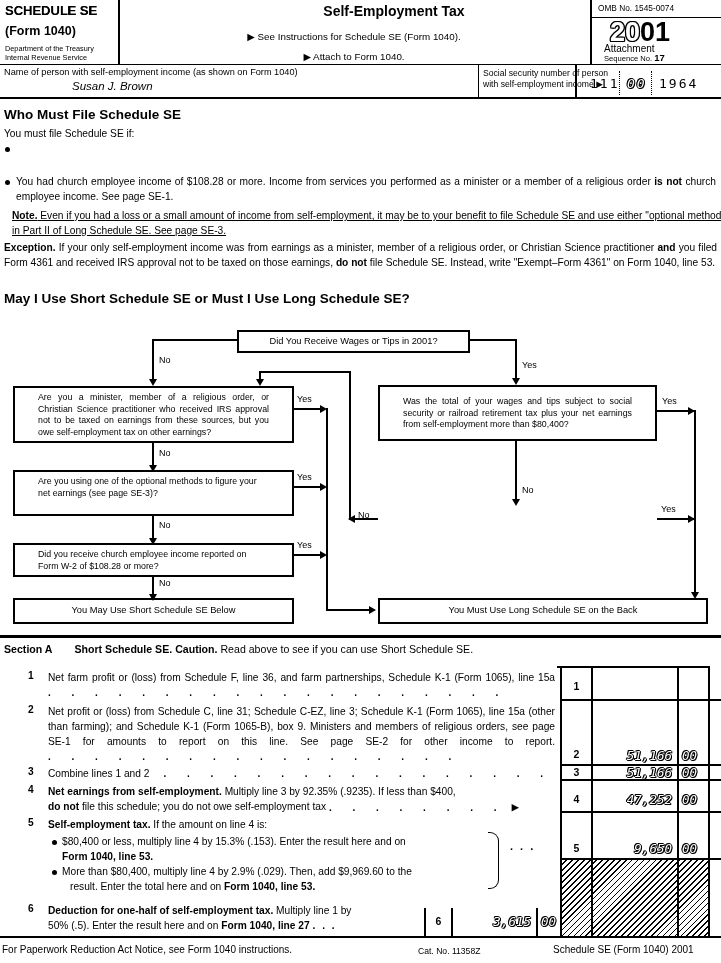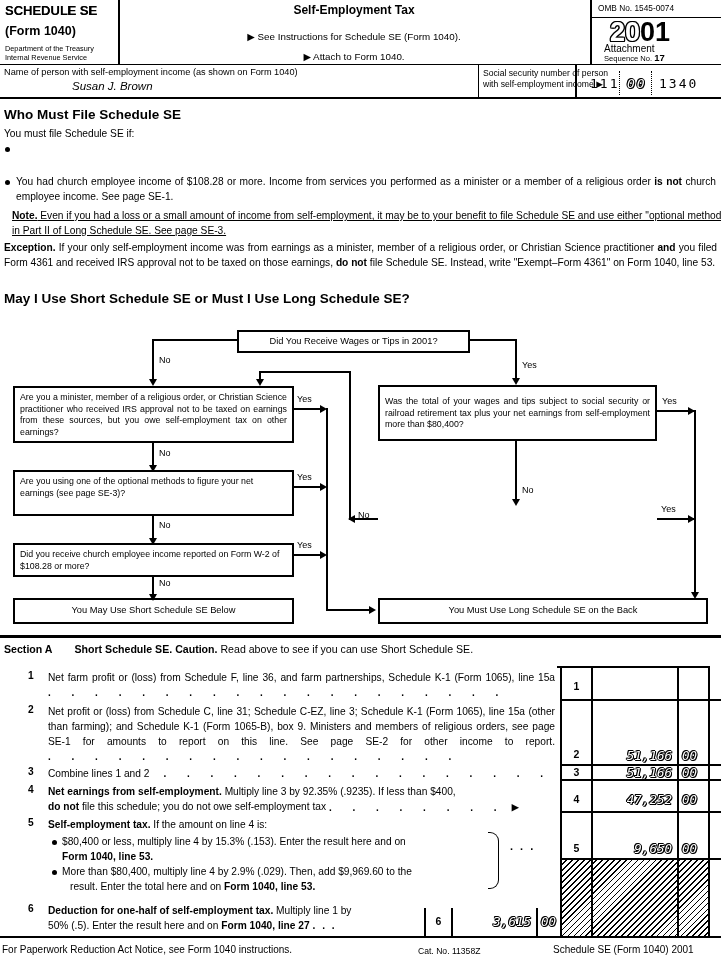--- a/index.html
+++ b/index.html
@@ -11,21 +11,21 @@
   .just{text-align:justify;}
   .ctr{text-align:center;}
   .line{position:absolute;background:#000;}
   
   .arr{position:absolute;width:0;height:0;}
   .arr.down{border-left:4px solid transparent;border-right:4px solid transparent;border-top:7px solid #000;}
   .arr.right{border-top:4px solid transparent;border-bottom:4px solid transparent;border-left:7px solid #000;}
   .arr.left{border-top:4px solid transparent;border-bottom:4px solid transparent;border-right:7px solid #000;}
   
   .fbox{position:absolute;border:2px solid #000;background:#fff;font-size:8.8px;line-height:11.5px;
-        padding:4px 5px;box-sizing:border-box;}
+        padding:4px 23px;box-sizing:border-box;}
   .fbox.center{display:flex;align-items:center;justify-content:center;text-align:center;font-size:9.3px;}
   .flbl{position:absolute;font-size:9px;}
   
   .itext{font-size:10.2px;line-height:15px;}
   .lnum{position:absolute;font-weight:bold;font-size:10.2px;}
   .dots{display:inline-block;overflow:hidden;white-space:nowrap;vertical-align:bottom;
         letter-spacing:9px;font-weight:bold;font-size:10px;}
   
   .fillval{font-family:"DejaVu Sans Mono",monospace;font-style:italic;font-size:12.5px;color:#fff;
            text-shadow:-1px 0 #000,1px 0 #000,0 -1px #000,0 1px #000,-1px -1px #000,1px 1px #000;}
@@ -43,21 +43,21 @@
 <div id="page">
 
   <div class="abs" style="left:5px;top:3px;font-size:13px;">SCHEDULE SE</div>
   <div class="abs b" style="left:5px;top:24px;font-size:12.5px;">(Form 1040)</div>
   <div class="abs" style="left:5px;top:44px;font-size:7.3px;line-height:9px;">
     <div>Department of the Treasury</div>
     <div>Internal Revenue Service</div>
   </div>
   <div class="abs b" style="left:5px;top:3px;font-size:13px;">SCHEDULE SE</div>
 
-  <div class="abs b ctr" style="left:118px;top:3px;width:472px;font-size:12px;">Self-Employment Tax</div>
+  <div class="abs b ctr" style="left:118px;top:3px;width:472px;font-size:14px;padding-left:40px;">Self-Employment Tax</div>
   <div class="abs ctr" style="left:118px;top:31px;width:472px;font-size:9.8px;">▶ See Instructions for Schedule SE (Form 1040).</div>
   <div class="abs ctr" style="left:118px;top:51px;width:472px;font-size:9.8px;">▶ Attach to Form 1040.</div>
 
   <div class="abs" style="left:598px;top:3px;font-size:8.3px;">OMB No. 1545-0074</div>
   <div class="abs" style="left:610px;top:17px;font-size:27px;font-weight:bold;letter-spacing:0px;"><span class="year-hollow">20</span><span>01</span></div>
   <div class="abs" style="left:604px;top:43px;font-size:10px;">Attachment</div>
   <div class="abs" style="left:604px;top:52px;font-size:7.6px;"><span>Sequence No.</span> <span class="b" style="font-size:9.5px;">17</span></div>
 
   <div class="line" style="left:118px;top:0;width:1.6px;height:64px;"></div>
   <div class="line" style="left:590px;top:0;width:1.6px;height:64px;"></div>
@@ -65,21 +65,21 @@
   <div class="line" style="left:0;top:64px;width:721px;height:1.4px;"></div>
 
   <div class="abs" style="left:4px;top:67px;font-size:9.2px;">Name of person with self-employment income (as shown on Form 1040)</div>
   <div class="abs it" style="left:72px;top:80px;font-size:11.5px;">Susan J. Brown</div>
   <div class="abs" style="left:483px;top:68px;font-size:8.6px;line-height:11px;">
     <div>Social security number of person</div>
     <div>with self-employment income ▶</div>
   </div>
   <div class="abs ssnval" style="left:590px;top:76px;">111</div>
   <div class="abs ssnval fillval" style="left:627px;top:76px;font-size:13px;">00</div>
-  <div class="abs ssnval" style="left:659px;top:76px;">1340</div>
+  <div class="abs ssnval" style="left:659px;top:76px;">1964</div>
   <div class="line" style="left:478px;top:65px;width:1.2px;height:33px;"></div>
   <div class="line" style="left:575px;top:65px;width:2px;height:33px;"></div>
   <div class="abs" style="left:619px;top:71px;width:0;height:24px;border-left:1.6px dotted #000;"></div>
   <div class="abs" style="left:651px;top:71px;width:0;height:24px;border-left:1.6px dotted #000;"></div>
   <div class="line" style="left:0;top:97px;width:721px;height:2.2px;"></div>
 
   <div class="abs h1" style="left:4px;top:107px;">Who Must File Schedule SE</div>
   <div class="abs itext" style="left:4px;top:126px;">You must file Schedule SE if:</div>
 
   <div class="bullet-dot" style="left:5px;top:147px;"></div>

